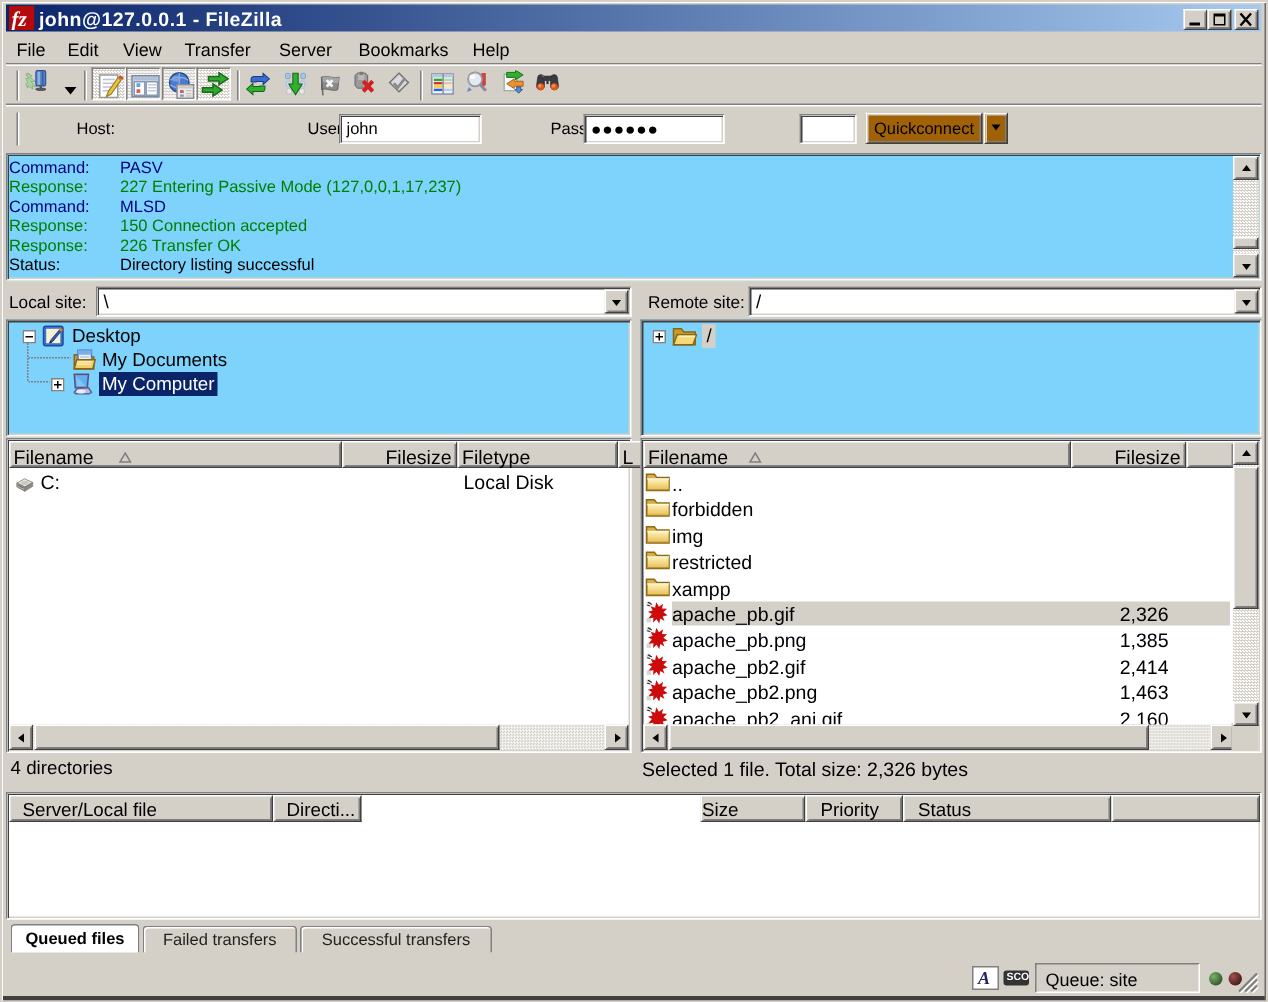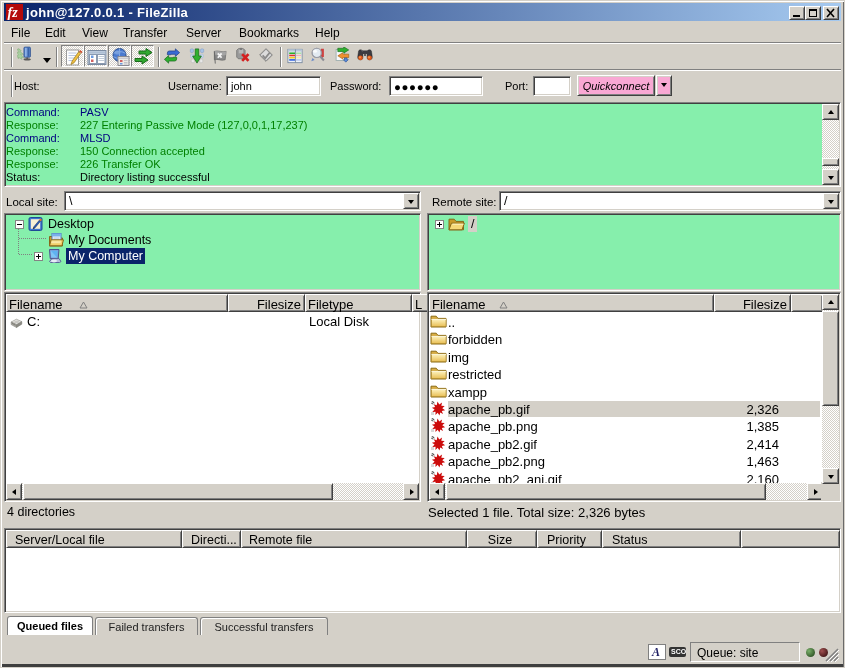--- a/index.html
+++ b/index.html
@@ -4,22 +4,22 @@
 <style>
 * { margin:0; padding:0; box-sizing:border-box; }
 html,body { width:845px; height:668px; overflow:hidden; }
 body { background:#d4d0c8; font-family:"Liberation Sans",sans-serif; font-size:11px; color:#000; position:relative; -webkit-font-smoothing:antialiased; }
 .abs { position:absolute; }
 
 .winedge { position:absolute; inset:0; border:1px solid #d4d0c8;
   box-shadow: inset 1px 1px 0 #ffffff, inset -1px 0 0 #6a6a6a, inset 0 -3px 0 #3f3f3f; pointer-events:none; z-index:50;}
 
 .sunken { border:1px solid; border-color:#808080 #fff #fff #808080;
-  box-shadow: inset 1px 1px 0 #404040, inset -1px -1px 0 #d4d0c8; background:#86efac; }
-.raisedthin { border:1px solid; border-color:#fff #808080 #808080 #fff; background:#f9a8d4;font-style:italic; }
+  box-shadow: inset 1px 1px 0 #404040, inset -1px -1px 0 #d4d0c8; background:#7dd3fc; }
+.raisedthin { border:1px solid; border-color:#fff #808080 #808080 #fff; background:#a16207; }
 .dither { background-image: conic-gradient(#fff 25%, #d4d0c8 0 50%, #fff 0 75%, #d4d0c8 0); background-size:2px 2px; }
 
 
 #titlebar { left:4px; top:3px; width:837px; height:18px;
   background:linear-gradient(to right,#0a246a,#a6caf0); display:flex; align-items:center; }
 #titlebar .ttext { color:#fff; font-weight:bold; font-size:13px; margin-left:3px; letter-spacing:0.3px; }
 #fzicon { width:15px; height:15px; margin-left:2px; }
 .wbtn { position:absolute; top:6px; width:16px; height:14px; background:#d4d0c8;
   border:1px solid; border-color:#fff #404040 #404040 #fff;
   box-shadow: inset 1px 1px 0 #d4d0c8, inset -1px -1px 0 #808080; }
@@ -30,21 +30,21 @@
   border-top:1px solid #808080; border-bottom:1px solid #fff; }
 
 #toolbar { left:4px; top:44px; width:837px; height:25px; }
 .tsep { position:absolute; top:3px; width:2px; height:20px; border-left:1px solid #808080; border-right:1px solid #fff; }
 .ticon { position:absolute; top:4px; width:16px; height:16px; }
 .tbtn { position:absolute; top:1px; width:23px; height:22px;
   border:1px solid; border-color:#808080 #fff #fff #808080; }
 .tbtn svg { position:absolute; left:2px; top:2px; }
 
 #qcbar { left:4px; top:71px; width:837px; height:30px; }
-#qcbar label { position:absolute; top:9px; }
+#qcbar label { position:absolute; top:9px;padding-left:37px; }
 .qcfield { position:absolute; top:5px; height:20px; background:#fff;
   border:1px solid; border-color:#808080 #fff #fff #808080;
   box-shadow: inset 1px 1px 0 #404040, inset -1px -1px 0 #d4d0c8; padding:3px 0 0 4px; font-size:11px;}
 
 #msglog { left:4px; top:102px; width:837px; height:85px; }
 #msglog .line { position:absolute; left:1px; white-space:pre; font-size:11px; }
 
 .sbbtn { position:absolute; background:#d4d0c8;
   border:1px solid; border-color:#fff #404040 #404040 #fff;
   box-shadow: inset 1px 1px 0 #d4d0c8, inset -1px -1px 0 #808080;
@@ -560,22 +560,21 @@
       </div>
   </div>
 </div>
 
 <div class="abs" style="left:7px;top:505px;font-size:12.5px">4 directories</div>
 <div class="abs" style="left:428px;top:505px;font-size:13px">Selected 1 file. Total size: 2,326 bytes</div>
 
 <div id="queue" class="abs sunken" style="background:#fff">
   <div class="hdrbtn" style="left:1px;width:176px;padding-left:8px;font-size:12.5px">Server/Local file</div>
   <div class="hdrbtn" style="left:177px;width:59px;padding-left:8px;font-size:12.5px">Directi...</div>
-  <div class="hdrbtn" style="left:236px;width:226px;padding-left:7px;font-size:12.5px">Remote file</div>
-  <div class="hdrbtn" style="left:462px;width:70px;text-align:center;padding-right:4px;font-size:12.5px">Size</div>
+  <div class="hdrbtn" style="left:462px;width:70px;text-align:left;padding-right:4px;font-size:12.5px">Size</div>
   <div class="hdrbtn" style="left:532px;width:65px;padding-left:9px;font-size:12.5px">Priority</div>
   <div class="hdrbtn" style="left:597px;width:139px;padding-left:9px;font-size:12.5px">Status</div>
   <div class="hdrbtn" style="left:736px;width:99px"></div>
 </div>
 
 <div class="tab active" style="left:7px;width:86px;text-align:center">Queued files</div>
 <div class="tab" style="left:95px;width:103px;text-align:center;color:#222">Failed transfers</div>
 <div class="tab" style="left:200px;width:128px;text-align:center;color:#222">Successful transfers</div>
 
 <div id="bstatus">

